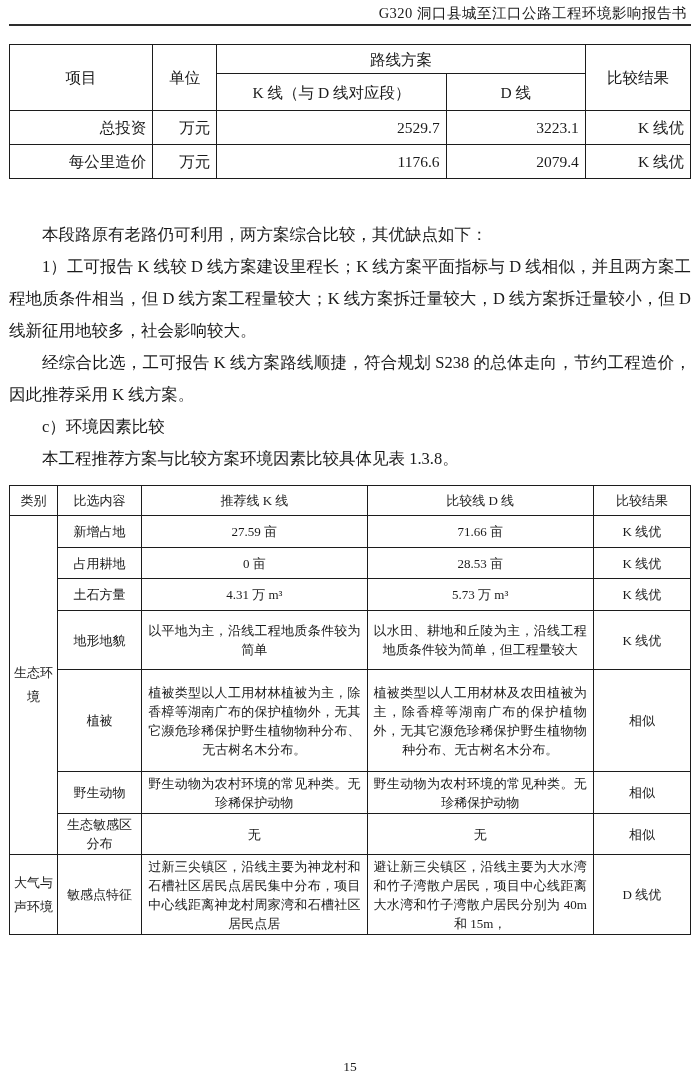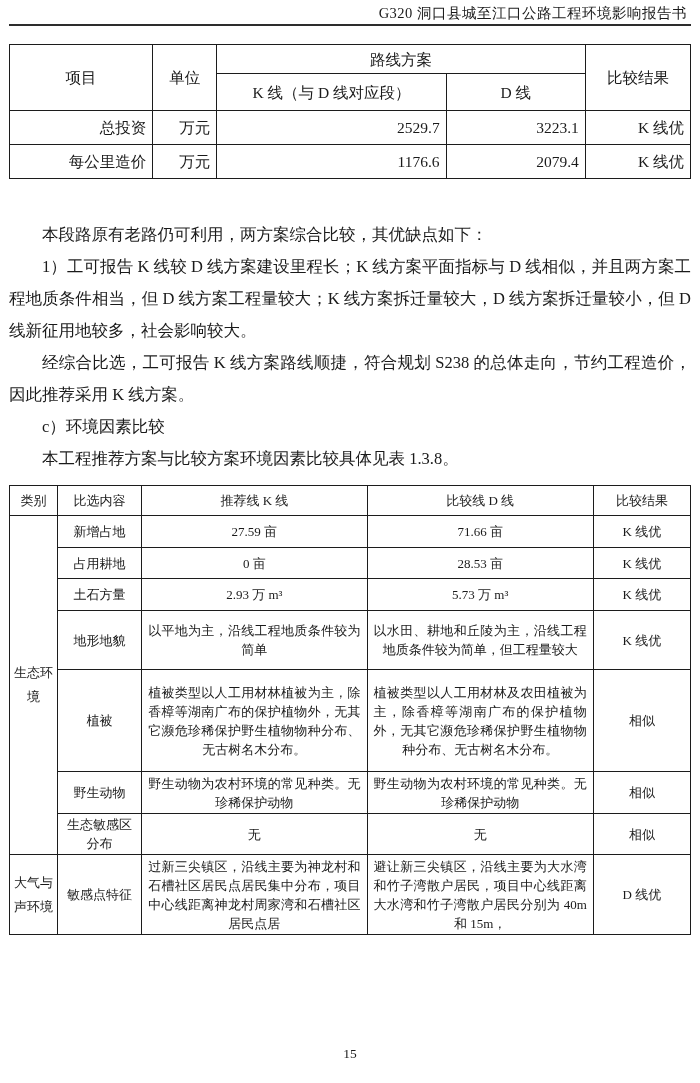--- a/index.html
+++ b/index.html
@@ -78,21 +78,21 @@
   .t2 tr.r1 td { height:29px; }
   .t2 tr.r2 td { height:28px; }
   .t2 tr.r3 td { height:29px; }
   .t2 tr.r4 td { height:56px; }
   .t2 tr.r5 td { height:99px; }
   .t2 tr.r6 td { height:39px; }
   .t2 tr.r7 td { height:37px; }
   .t2 tr.r8 td { height:77px; }
   .page-num {
     position:absolute;
-    left:0; bottom:21px;
+    left:0; bottom:8px;
     width:100%;
     text-align:center;
     font-size:13.5px;
   }
 </style>
 </head>
 <body>
 
 <div class="page">
   <div class="content">
@@ -169,21 +169,21 @@
           <td>K 线优</td>
         </tr>
         <tr class="r2">
           <td>占用耕地</td>
           <td>0 亩</td>
           <td>28.53 亩</td>
           <td>K 线优</td>
         </tr>
         <tr class="r3">
           <td>土石方量</td>
-          <td>2.93 万 m³</td>
+          <td>4.31 万 m³</td>
           <td>5.73 万 m³</td>
           <td>K 线优</td>
         </tr>
         <tr class="r4">
           <td>地形地貌</td>
           <td class="long">以平地为主，沿线工程地质条件较为简单</td>
           <td class="long">以水田、耕地和丘陵为主，沿线工程地质条件较为简单，但工程量较大</td>
           <td>K 线优</td>
         </tr>
         <tr class="r5">

